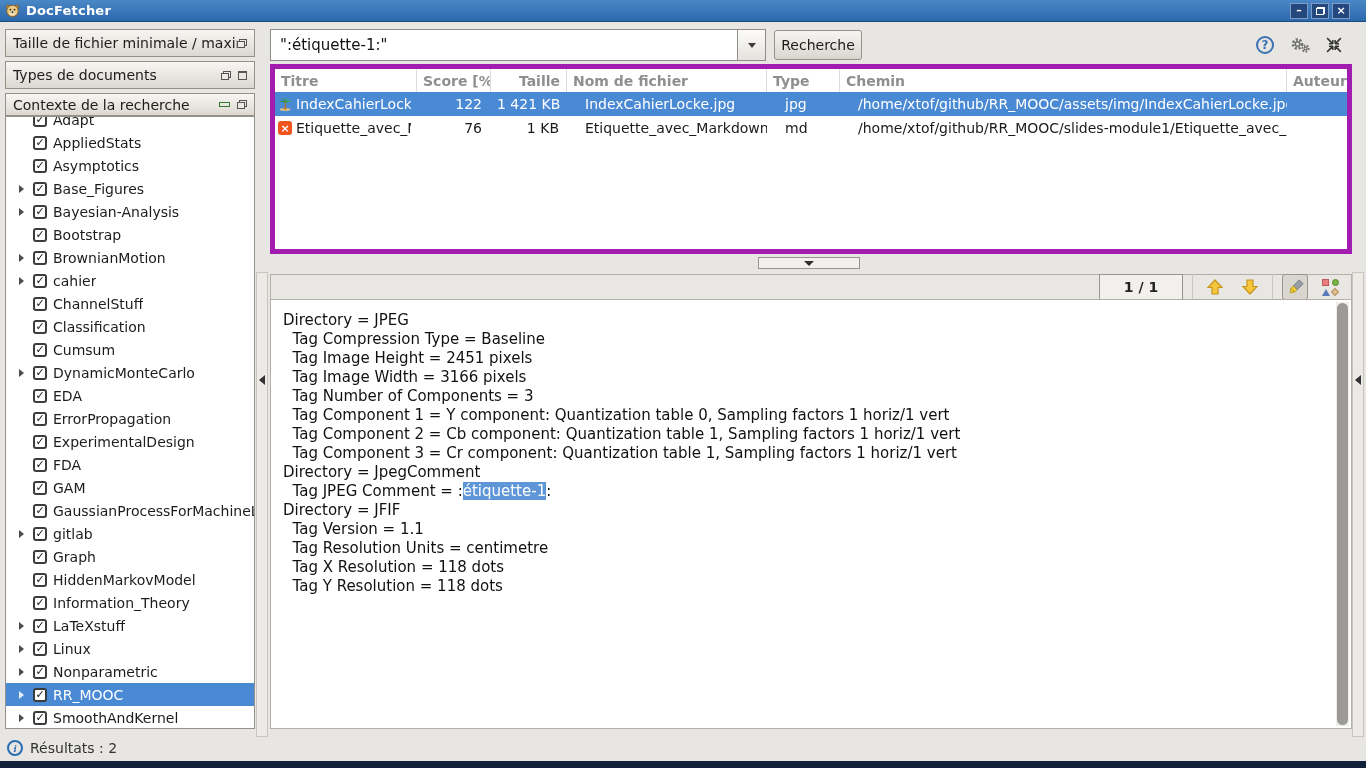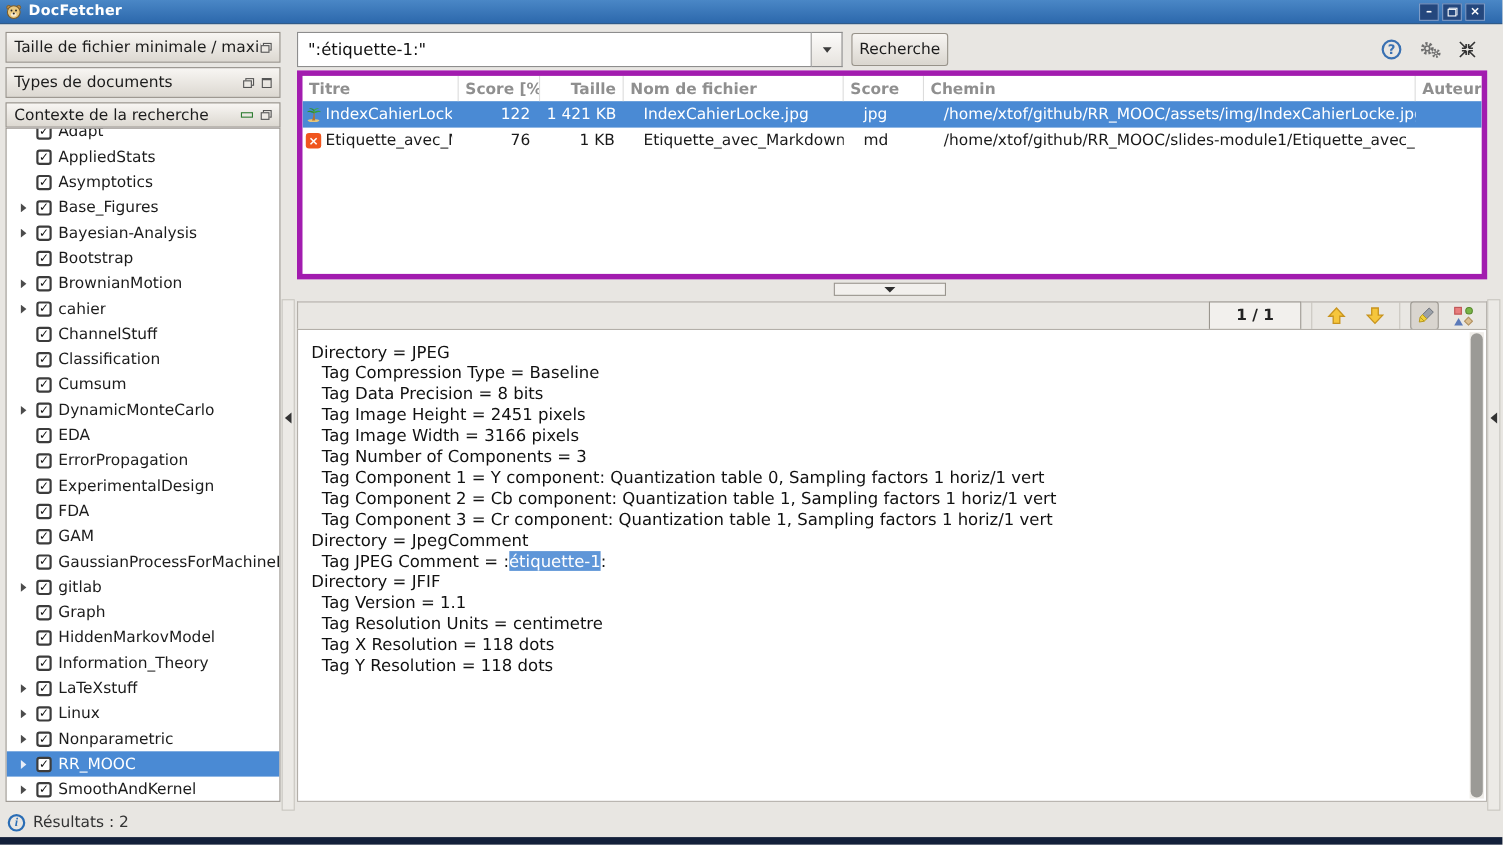--- a/index.html
+++ b/index.html
@@ -389,21 +389,21 @@
       </span>
     </div>
   </div>
 
   <div class="results">
     <div class="thead">
       <div class="th c-titre">Titre</div>
       <div class="th c-score">Score [%]</div>
       <div class="th c-taille">Taille</div>
       <div class="th c-nom">Nom de fichier</div>
-      <div class="th c-type">Score</div>
+      <div class="th c-type">Type</div>
       <div class="th c-chemin">Chemin</div>
       <div class="th c-auteurs">Auteurs</div>
     </div>
     <div id="rows-container">
         <div class="trow selected">
       <div class="td c-titre">
         <span class="file-icon icon-jpg">
           <svg width="14" height="14" viewBox="0 0 14 14">
             <ellipse cx="7" cy="12.6" rx="5.4" ry="1.4" fill="#e3c57c"></ellipse>
             <path d="M7.2 4.5 C7 8 6.6 10.2 5.6 12.6 L8.6 12.6 C8.1 10 8 7.5 8 4.5 Z" fill="#b5722c"></path>
@@ -475,21 +475,20 @@
           <span class="shp-tr"></span>
           <span class="shp-di"></span>
       </span>
     </div>
   </div>
 
   <div class="preview">
     <div class="preview-text" id="preview-container">
         <div class="pline">Directory = JPEG</div>
         <div class="pline">  Tag Compression Type = Baseline</div>
-        <div class="pline">  Tag Data Precision = 8 bits</div>
         <div class="pline">  Tag Image Height = 2451 pixels</div>
         <div class="pline">  Tag Image Width = 3166 pixels</div>
         <div class="pline">  Tag Number of Components = 3</div>
         <div class="pline">  Tag Component 1 = Y component: Quantization table 0, Sampling factors 1 horiz/1 vert</div>
         <div class="pline">  Tag Component 2 = Cb component: Quantization table 1, Sampling factors 1 horiz/1 vert</div>
         <div class="pline">  Tag Component 3 = Cr component: Quantization table 1, Sampling factors 1 horiz/1 vert</div>
         <div class="pline">Directory = JpegComment</div>
         <div class="pline"><span>  Tag JPEG Comment = :</span><span class="hl-term">étiquette-1</span><span>:</span></div>
         <div class="pline">Directory = JFIF</div>
         <div class="pline">  Tag Version = 1.1</div>

